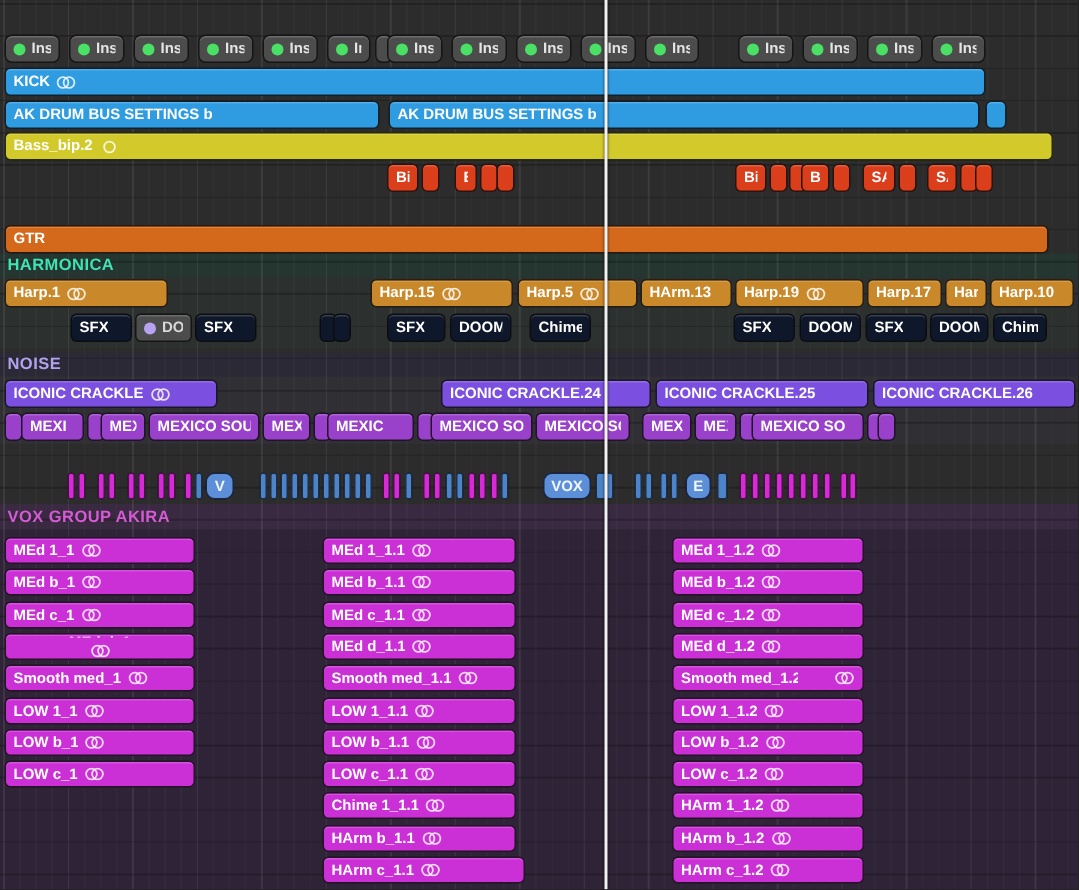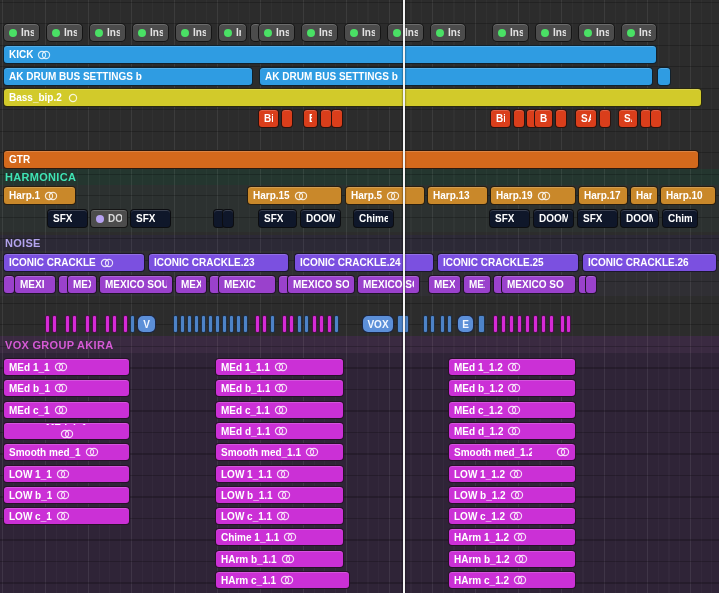--- a/index.html
+++ b/index.html
@@ -180,21 +180,21 @@
         </div>
         <div class="clip c-red" style="left: 640px; width: 8px;"></div>
         <div class="clip c-red" style="left: 650px; width: 8px;"></div>
       </div>
       <div class="lane" style="top: 150px; height: 19px;">
         <div class="clip c-gtr" style="left: 3px; width: 696px;">
           <div class="lbl">GTR</div>
         </div>
       </div>
       <div class="lane" style="top: 186px; height: 19px;">
-        <div class="clip c-harp" style="left: 3px; width: 73px;">
+        <div class="clip c-harp" style="left: 3px; width: 109px;">
           <div class="lbl">Harp.1</div>
           <svg width="14" height="10" viewBox="0 0 14 10" class="rgicon">
             <circle cx="5" cy="5" r="3.6" fill="none" stroke="rgba(255,255,255,0.9)" stroke-width="1.2"></circle>
             <circle cx="9" cy="5" r="3.6" fill="none" stroke="rgba(255,255,255,0.9)" stroke-width="1.2"></circle>
           </svg>
         </div>
         <div class="clip c-harp" style="left: 247px; width: 95px;">
           <div class="lbl">Harp.15</div>
           <svg width="14" height="10" viewBox="0 0 14 10" class="rgicon">
             <circle cx="5" cy="5" r="3.6" fill="none" stroke="rgba(255,255,255,0.9)" stroke-width="1.2"></circle>
@@ -202,21 +202,21 @@
           </svg>
         </div>
         <div class="clip c-harp" style="left: 345px; width: 80px;">
           <div class="lbl">Harp.5</div>
           <svg width="14" height="10" viewBox="0 0 14 10" class="rgicon">
             <circle cx="5" cy="5" r="3.6" fill="none" stroke="rgba(255,255,255,0.9)" stroke-width="1.2"></circle>
             <circle cx="9" cy="5" r="3.6" fill="none" stroke="rgba(255,255,255,0.9)" stroke-width="1.2"></circle>
           </svg>
         </div>
         <div class="clip c-harp" style="left: 427px; width: 61px;">
-          <div class="lbl">Harp.13</div>
+          <div class="lbl">HArm.13</div>
         </div>
         <div class="clip c-harp" style="left: 490px; width: 86px;">
           <div class="lbl">Harp.19</div>
           <svg width="14" height="10" viewBox="0 0 14 10" class="rgicon">
             <circle cx="5" cy="5" r="3.6" fill="none" stroke="rgba(255,255,255,0.9)" stroke-width="1.2"></circle>
             <circle cx="9" cy="5" r="3.6" fill="none" stroke="rgba(255,255,255,0.9)" stroke-width="1.2"></circle>
           </svg>
         </div>
         <div class="clip c-harp" style="left: 578px; width: 50px;">
           <div class="lbl">Harp.17</div>
@@ -266,23 +266,20 @@
           <div class="lbl">Chim</div>
         </div>
       </div>
       <div class="lane" style="top: 253px; height: 19px;">
         <div class="clip c-iconic" style="left: 3px; width: 142px;">
           <div class="lbl">ICONIC CRACKLE</div>
           <svg width="14" height="10" viewBox="0 0 14 10" class="rgicon">
             <circle cx="5" cy="5" r="3.6" fill="none" stroke="rgba(255,255,255,0.9)" stroke-width="1.2"></circle>
             <circle cx="9" cy="5" r="3.6" fill="none" stroke="rgba(255,255,255,0.9)" stroke-width="1.2"></circle>
           </svg>
-        </div>
-        <div class="clip c-iconic" style="left: 148px; width: 141px;">
-          <div class="lbl">ICONIC CRACKLE.23</div>
         </div>
         <div class="clip c-iconic" style="left: 294px; width: 140px;">
           <div class="lbl">ICONIC CRACKLE.24</div>
         </div>
         <div class="clip c-iconic" style="left: 437px; width: 142px;">
           <div class="lbl">ICONIC CRACKLE.25</div>
         </div>
         <div class="clip c-iconic" style="left: 582px; width: 135px;">
           <div class="lbl">ICONIC CRACKLE.26</div>
         </div>

